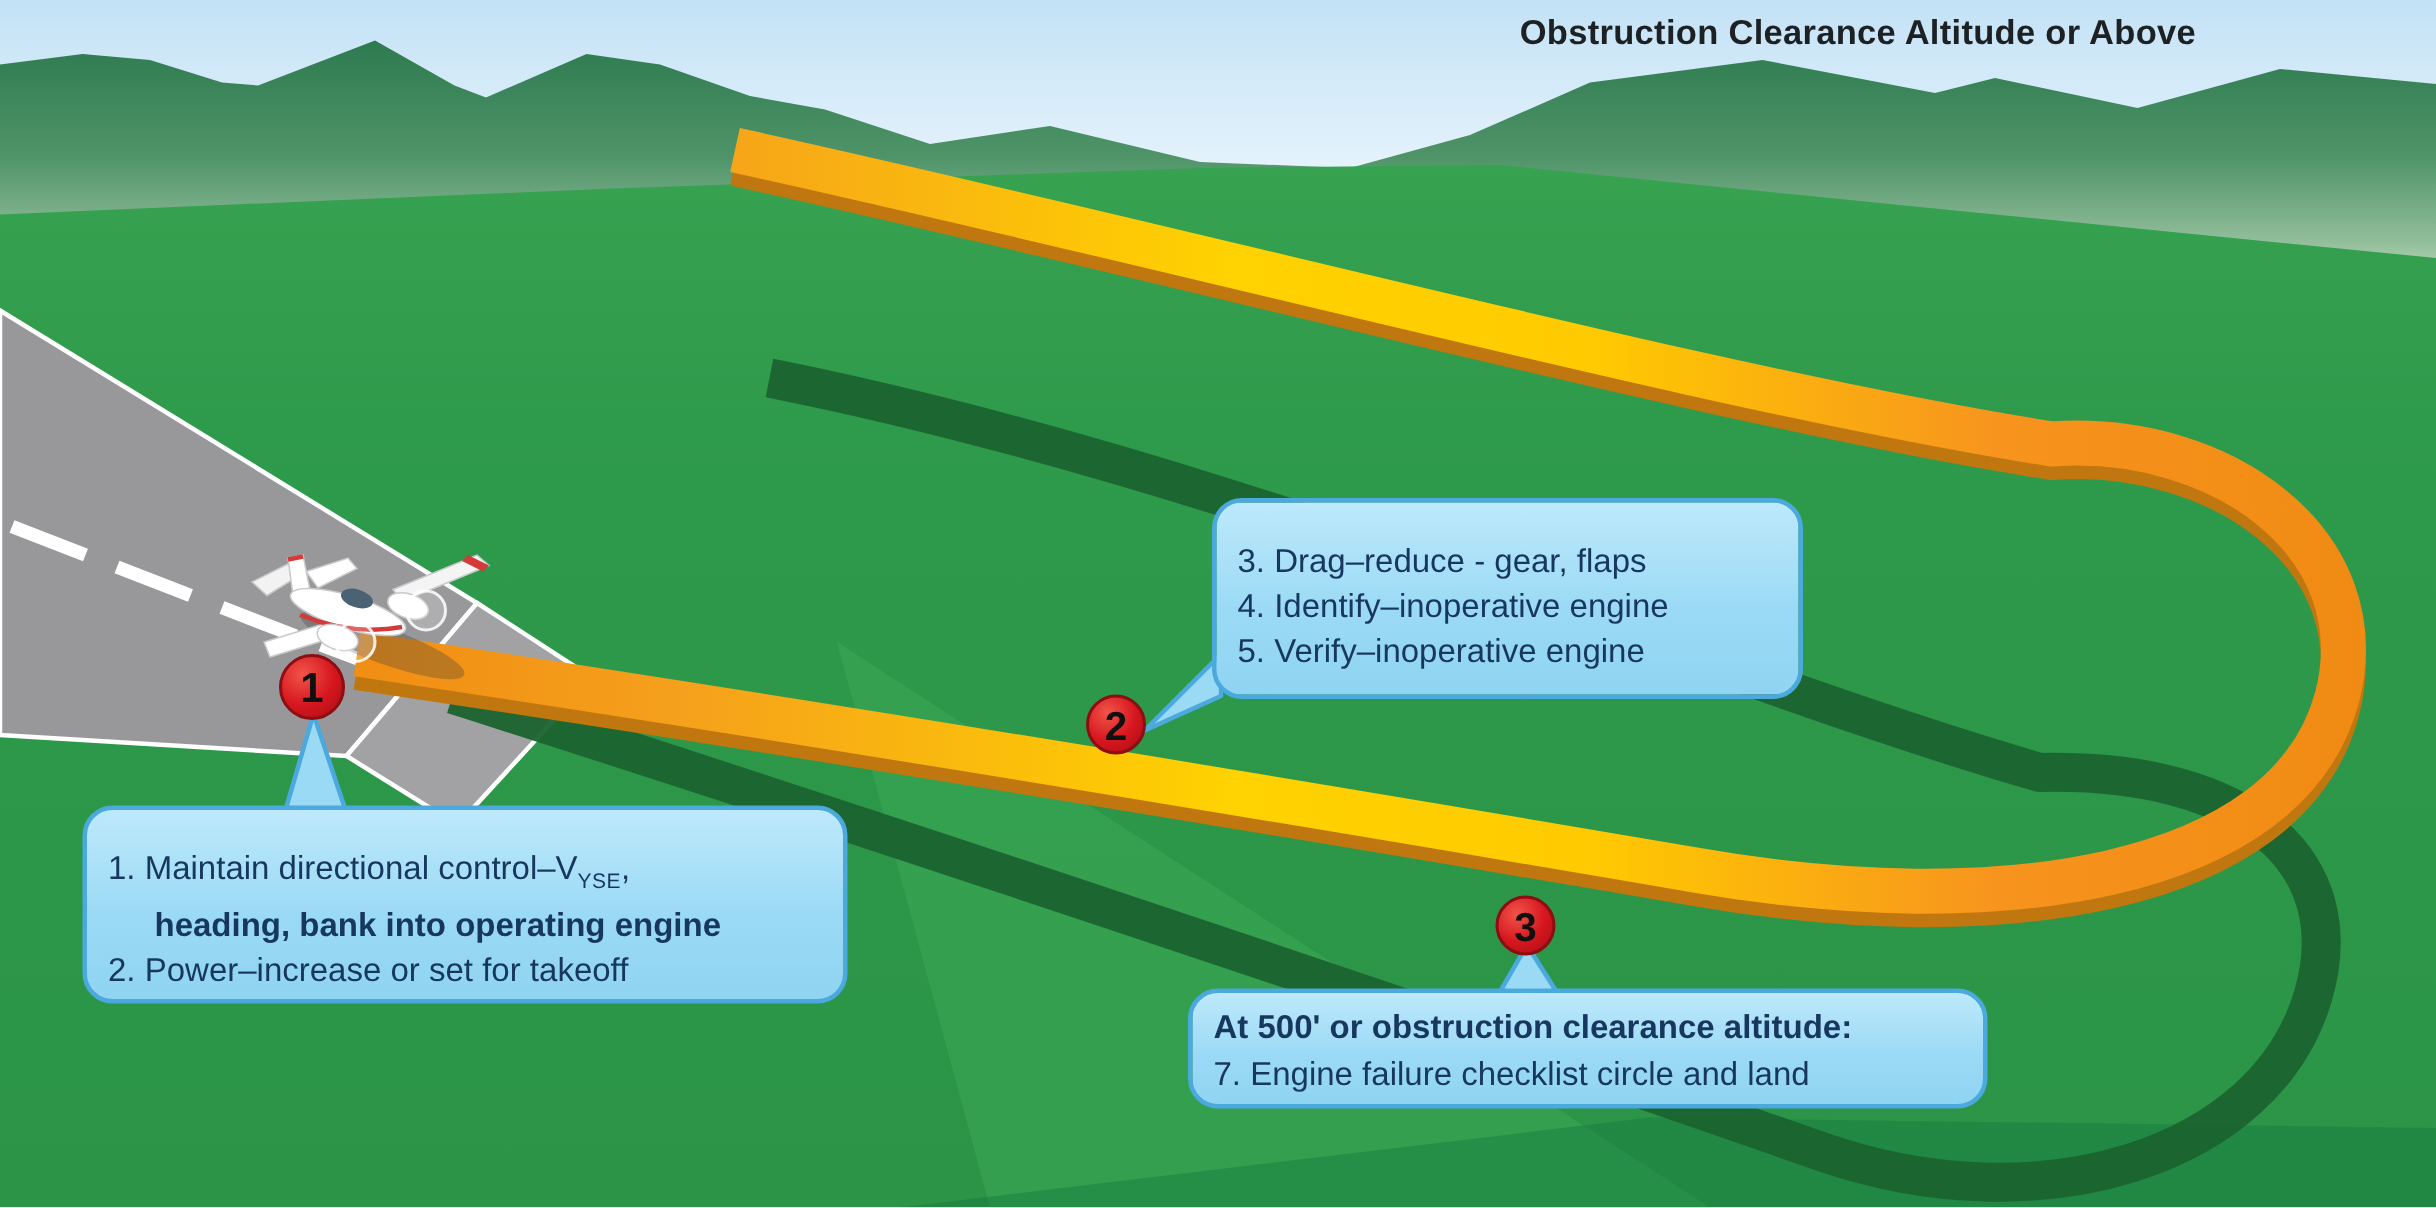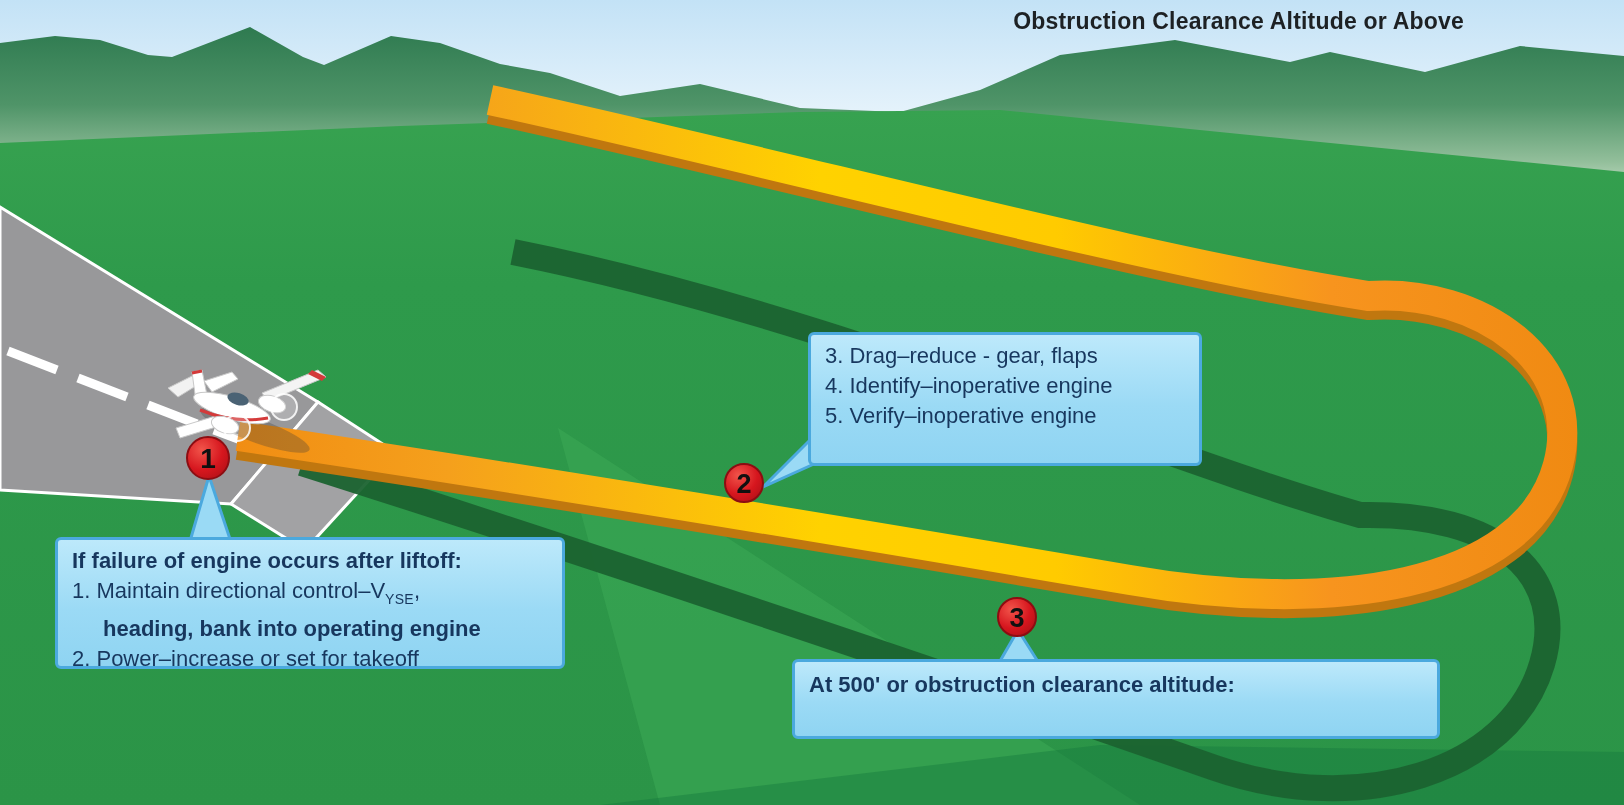--- a/index.html
+++ b/index.html
@@ -8,30 +8,30 @@
     font-family:"Liberation Sans",sans-serif;background:#fff;
   }
   .canvas svg.scene{position:absolute;left:0;top:0;}
   .figure-title{
     position:absolute;left:0;top:8px;width:1464px;text-align:right;
     font-size:23px;font-weight:bold;color:#1d2124;letter-spacing:.2px;
   }
   .callout{
     position:absolute;box-sizing:border-box;
     background:linear-gradient(180deg,#BDE9FB 0%,#9BDAF5 55%,#8FD4F2 100%);
-    border:3px solid #4BA9DE;border-radius:6px;
+    border:3px solid #4BA9DE;border-radius:20px;
     color:#17375E;font-size:22px;line-height:30px;
-    padding:6px 14px;
+    padding:24px 14px;
   }
   .callout .heading{font-weight:bold;}
   .callout .indent{padding-left:31px;font-weight:bold;}
   .callout sub{font-size:14px;vertical-align:-6px;letter-spacing:.3px;}
   #callout-liftoff{left:55px;top:537px;width:510px;height:132px;}
   #callout-drag{left:808px;top:332px;width:394px;height:134px;line-height:30px;}
-  #callout-altitude{left:792px;top:659px;width:648px;height:80px;line-height:31px;padding-top:7px;}
+  #callout-altitude{left:792px;top:659px;width:533px;height:80px;line-height:31px;padding-top:7px;}
 </style>
 </head>
 <body>
 
 <div class="canvas">
 
 <svg class="scene" width="1624" height="805" viewBox="0 0 1624 805">
   <defs>
     <linearGradient id="skyGrad" x1="0" y1="0" x2="0" y2="1">
       <stop offset="0" stop-color="#C3E2F6"></stop>
@@ -129,29 +129,29 @@
   </g>
   <g>
     <circle cx="1017" cy="617" r="19" fill="url(#markerGrad)" stroke="#8C0D12" stroke-width="2"></circle>
     <text x="1017" y="627" text-anchor="middle" font-size="27" font-weight="bold" fill="#101010">3</text>
   </g>
 </svg>
 
 <div class="figure-title">Obstruction Clearance Altitude or Above</div>
 
 <div class="callout" id="callout-liftoff">
-  <div class="heading">If failure of engine occurs after liftoff:</div>
   <div class="line"><span>1. Maintain directional control–V</span><sub>YSE</sub><span>,</span></div>
   <div class="line indent">heading, bank into operating engine</div>
   <div class="line">2. Power–increase or set for takeoff</div>
 </div>
 
 <div class="callout" id="callout-drag">
   <div class="line">3. Drag–reduce - gear, flaps</div>
   <div class="line">4. Identify–inoperative engine</div>
   <div class="line">5. Verify–inoperative engine</div>
 </div>
 
 <div class="callout" id="callout-altitude">
   <div class="heading">At 500' or obstruction clearance altitude:</div>
+  <div class="line">7. Engine failure checklist circle and land</div>
 </div>
 
 </div>
 
 </body></html>

